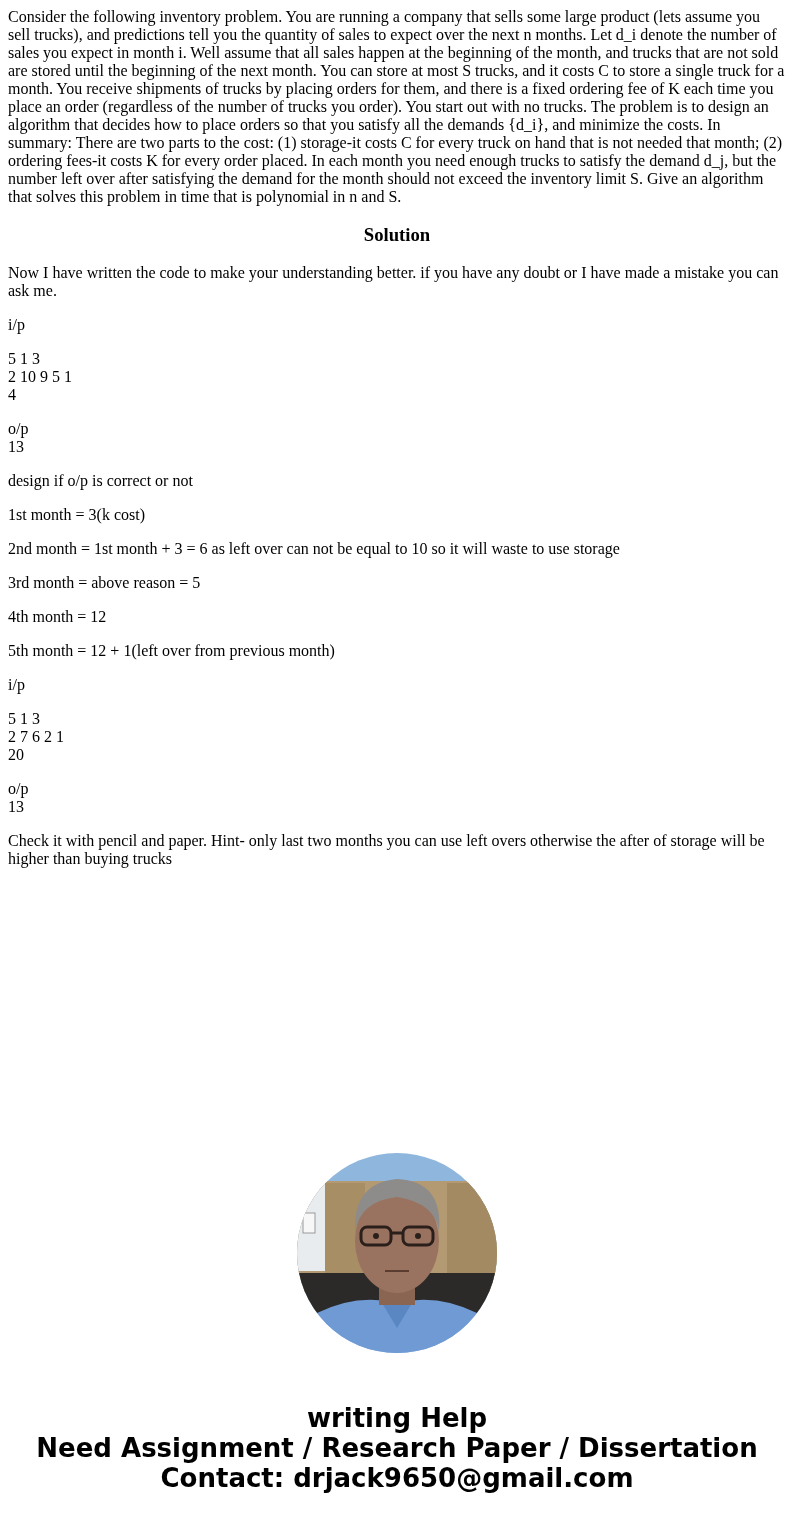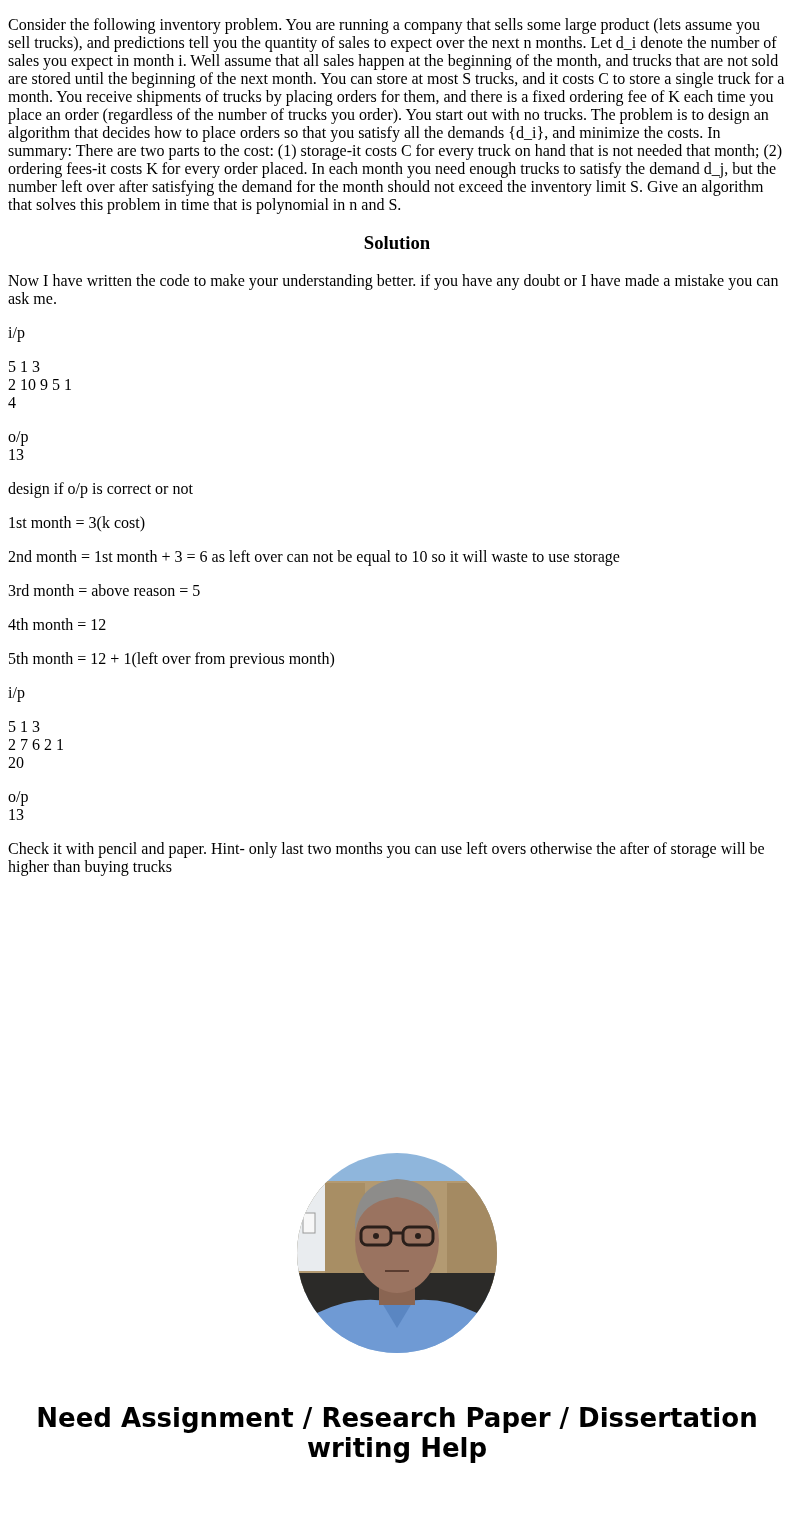--- a/index.html
+++ b/index.html
@@ -17,21 +17,21 @@
       font-size: 16px;
       line-height: 18px;
     }
     .content {
       position: absolute;
       left: 8px;
       top: 8px;
       width: 778px;
     }
     p {
-      margin: 8px 0 16px 0;
+      margin: 0 0 16px 0;
     }
     h3 {
       font-size: 18.7px;
       font-weight: bold;
       margin: 18px 0 18px 0;
       line-height: 22px;
       text-align: center;
     }
     .pre-lines span {
       display: block;
@@ -133,15 +133,16 @@
     <line x1="94" y1="80" x2="106" y2="80" stroke="#2a1f1a" stroke-width="3"></line>
 
     <circle cx="79" cy="83" r="3" fill="#2a1f1a"></circle>
     <circle cx="121" cy="83" r="3" fill="#2a1f1a"></circle>
 
     <line x1="88" y1="118" x2="112" y2="118" stroke="#5a3c30" stroke-width="2"></line>
   </svg>
 </div>
 
 <div class="promo">
+  <span>writing Help</span>
   <span>Need Assignment / Research Paper / Dissertation</span>
-  <span>writing Help</span>
+  <span>Contact: drjack9650@gmail.com</span>
 </div>
 
 </body></html>

